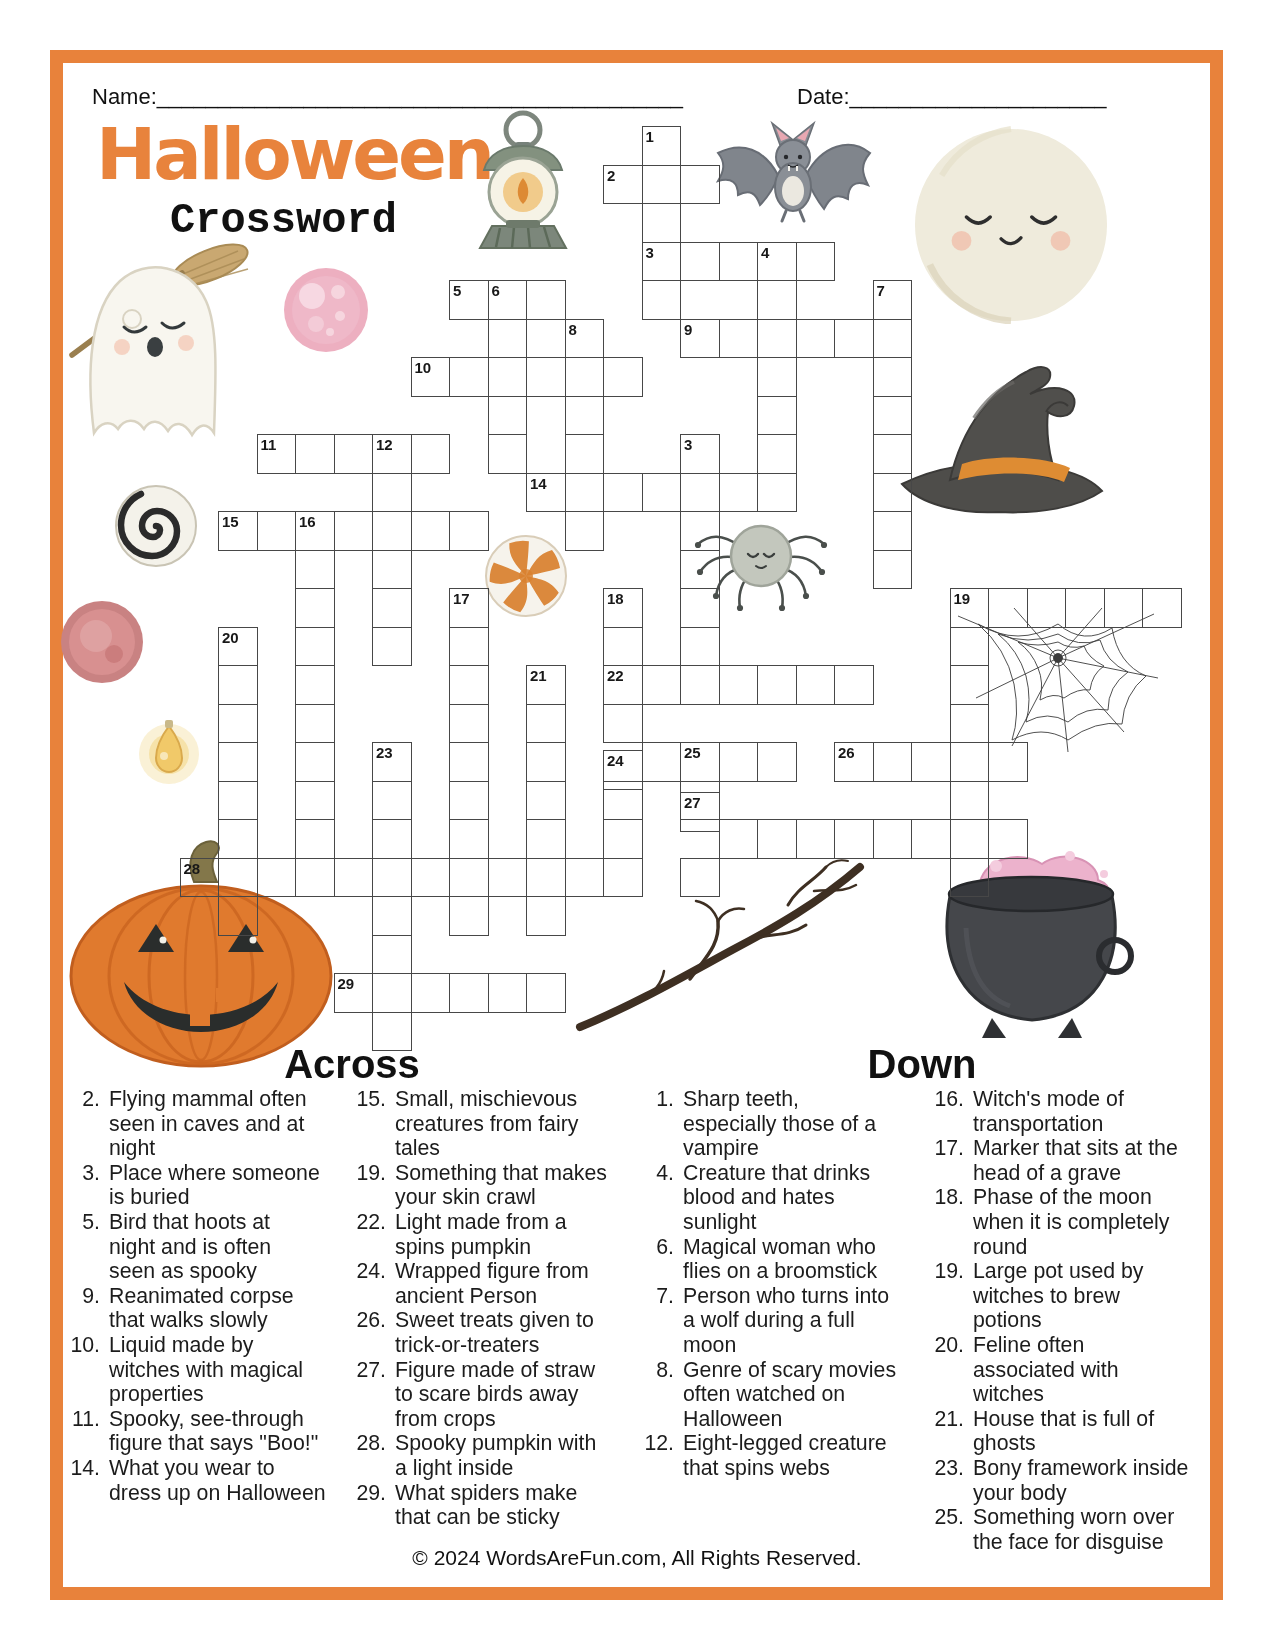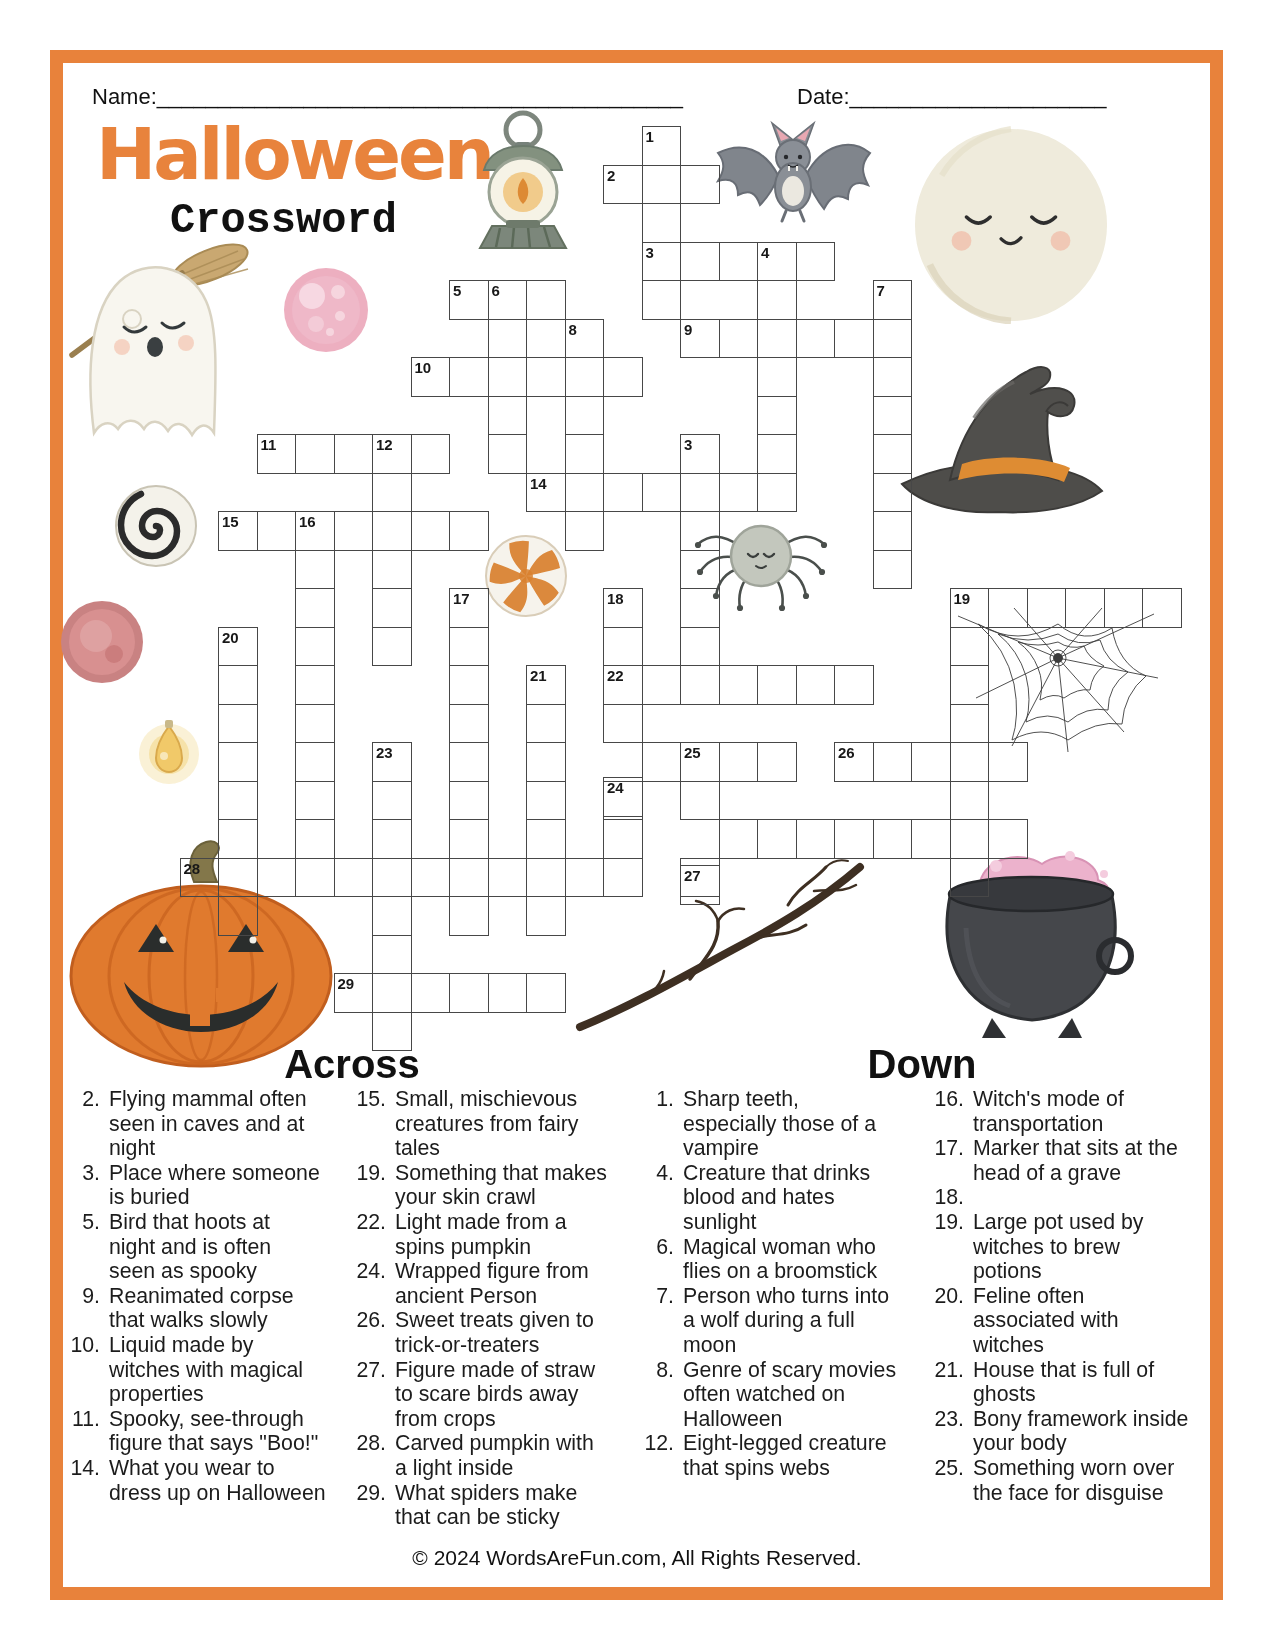--- a/index.html
+++ b/index.html
@@ -416,21 +416,21 @@
       <div class="cell" style="left: 449px; top: 857.5px;"></div>
       <div class="cell" style="left: 449px; top: 896px;"></div>
       <div class="cell" style="left: 603px; top: 588px;">
         <span class="cellnum">18</span>
       </div>
       <div class="cell" style="left: 603px; top: 626.5px;"></div>
       <div class="cell" style="left: 603px; top: 665px;">
         <span class="cellnum">22</span>
       </div>
       <div class="cell" style="left: 603px; top: 703.5px;"></div>
-      <div class="cell" style="left: 603px; top: 777px;">
+      <div class="cell" style="left: 603px; top: 750px;">
         <span class="cellnum">24</span>
       </div>
       <div class="cell" style="left: 603px; top: 780.5px;"></div>
       <div class="cell" style="left: 603px; top: 819px;"></div>
       <div class="cell" style="left: 603px; top: 857.5px;"></div>
       <div class="cell" style="left: 949.5px; top: 588px;">
         <span class="cellnum">19</span>
       </div>
       <div class="cell" style="left: 988px; top: 588px;"></div>
       <div class="cell" style="left: 1026.5px; top: 588px;"></div>
@@ -478,21 +478,21 @@
       <div class="cell" style="left: 372px; top: 934.5px;"></div>
       <div class="cell" style="left: 372px; top: 973px;"></div>
       <div class="cell" style="left: 372px; top: 1011.5px;"></div>
       <div class="cell" style="left: 641.5px; top: 742px;"></div>
       <div class="cell" style="left: 680px; top: 742px;">
         <span class="cellnum">25</span>
       </div>
       <div class="cell" style="left: 718.5px; top: 742px;"></div>
       <div class="cell" style="left: 757px; top: 742px;"></div>
       <div class="cell" style="left: 680px; top: 780.5px;"></div>
-      <div class="cell" style="left: 680px; top: 865px;">
+      <div class="cell" style="left: 680px; top: 792px;">
         <span class="cellnum">27</span>
       </div>
       <div class="cell" style="left: 680px; top: 857.5px;"></div>
       <div class="cell" style="left: 834px; top: 742px;">
         <span class="cellnum">26</span>
       </div>
       <div class="cell" style="left: 872.5px; top: 742px;"></div>
       <div class="cell" style="left: 911px; top: 742px;"></div>
       <div class="cell" style="left: 988px; top: 742px;"></div>
       <div class="cell" style="left: 718.5px; top: 819px;"></div>
@@ -590,21 +590,21 @@
 trick-or-treaters</span>
       </div>
       <div class="clue">
         <span class="cnum">27.</span>
         <span class="ctext">Figure made of straw
 to scare birds away
 from crops</span>
       </div>
       <div class="clue">
         <span class="cnum">28.</span>
-        <span class="ctext">Carved pumpkin with
+        <span class="ctext">Spooky pumpkin with
 a light inside</span>
       </div>
       <div class="clue">
         <span class="cnum">29.</span>
         <span class="ctext">What spiders make
 that can be sticky</span>
       </div>
     </div>
   <div class="clue-col" style="left:632px;">
       <div class="clue">
@@ -648,20 +648,23 @@
         <span class="ctext">Witch's mode of
 transportation</span>
       </div>
       <div class="clue">
         <span class="cnum">17.</span>
         <span class="ctext">Marker that sits at the
 head of a grave</span>
       </div>
       <div class="clue">
         <span class="cnum">18.</span>
+        <span class="ctext">Phase of the moon
+when it is completely
+round</span>
       </div>
       <div class="clue">
         <span class="cnum">19.</span>
         <span class="ctext">Large pot used by
 witches to brew
 potions</span>
       </div>
       <div class="clue">
         <span class="cnum">20.</span>
         <span class="ctext">Feline often

